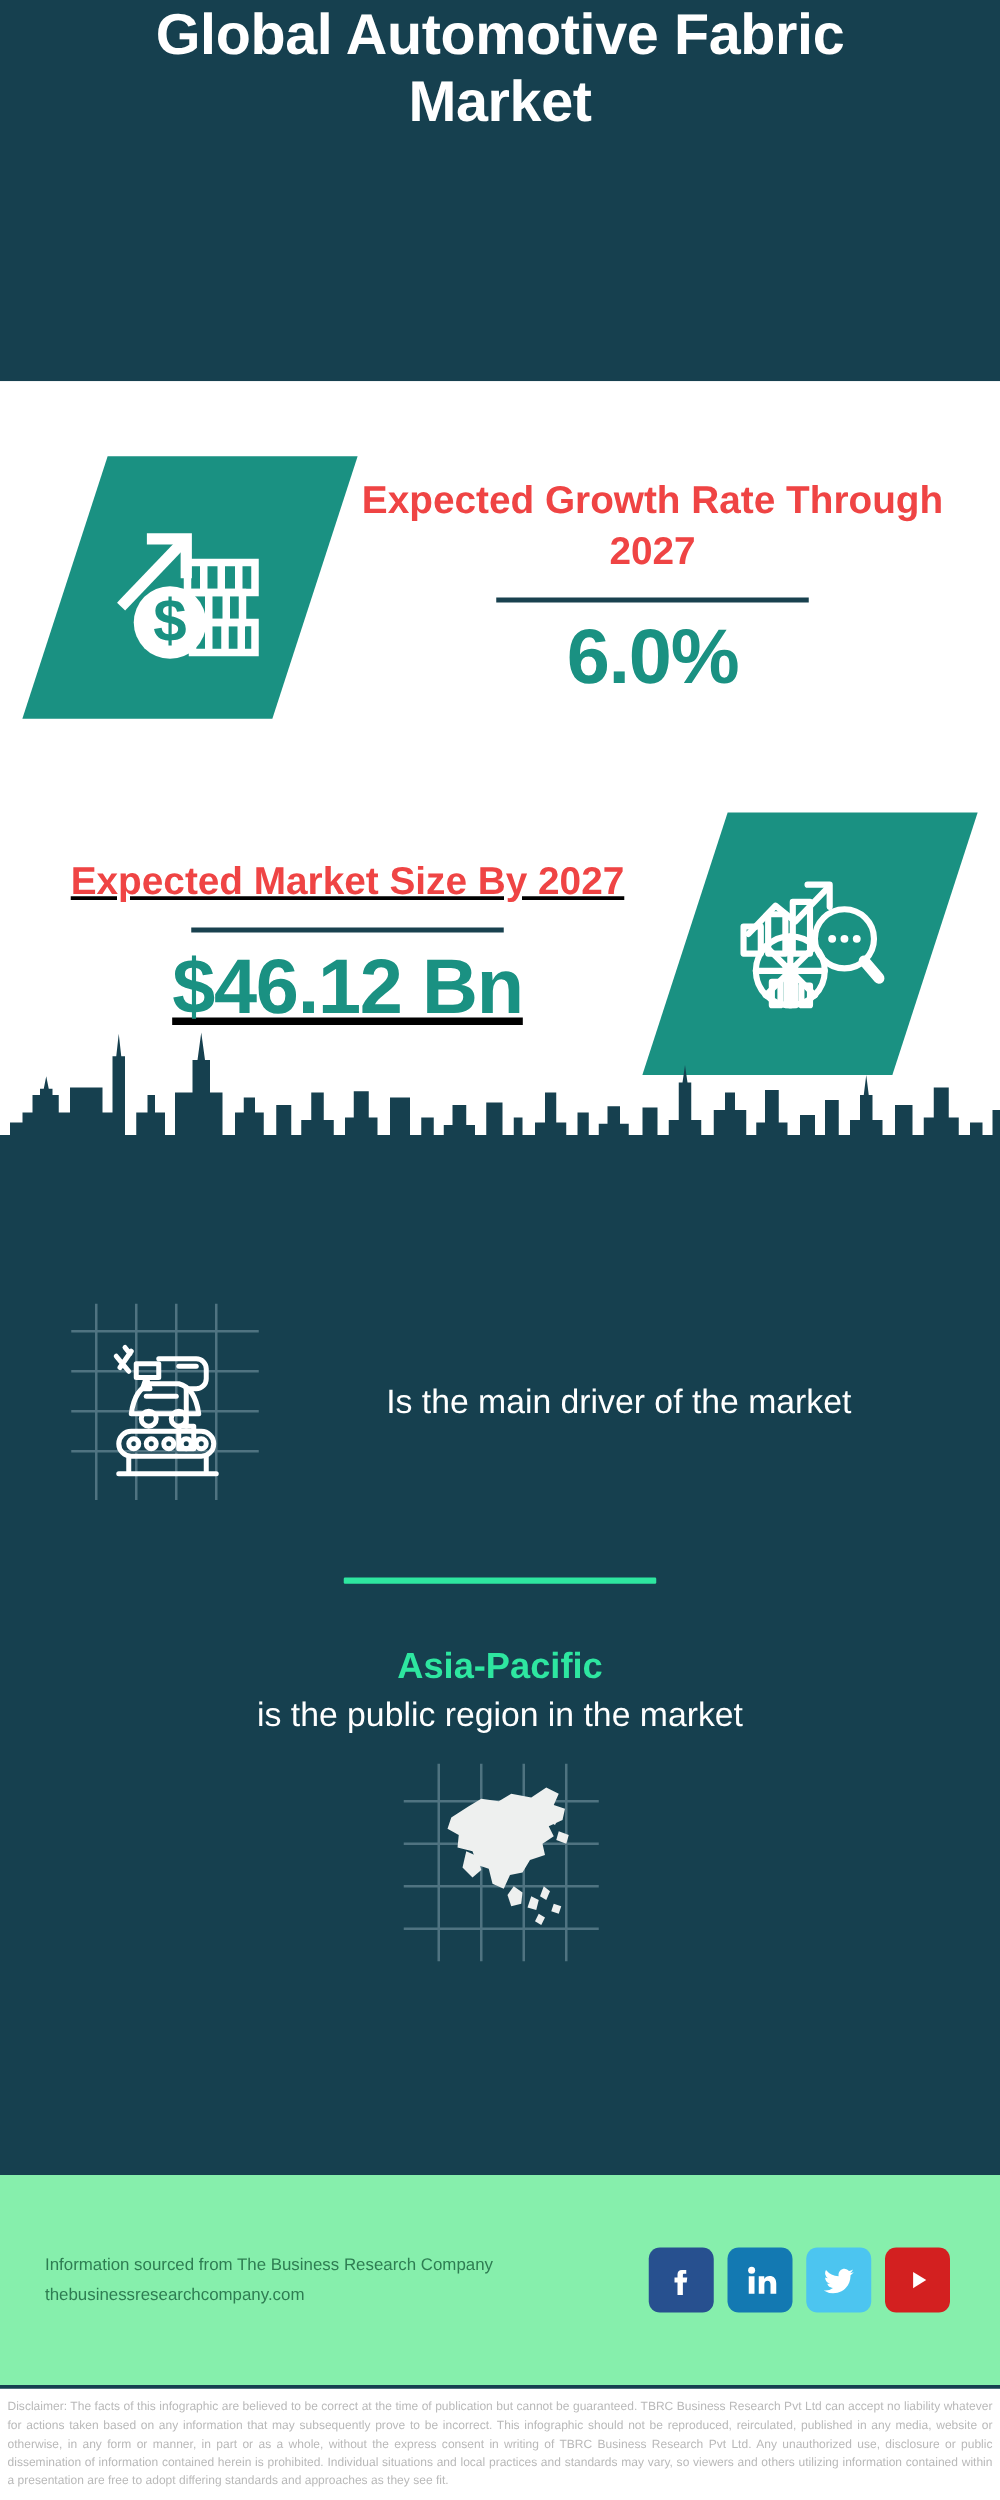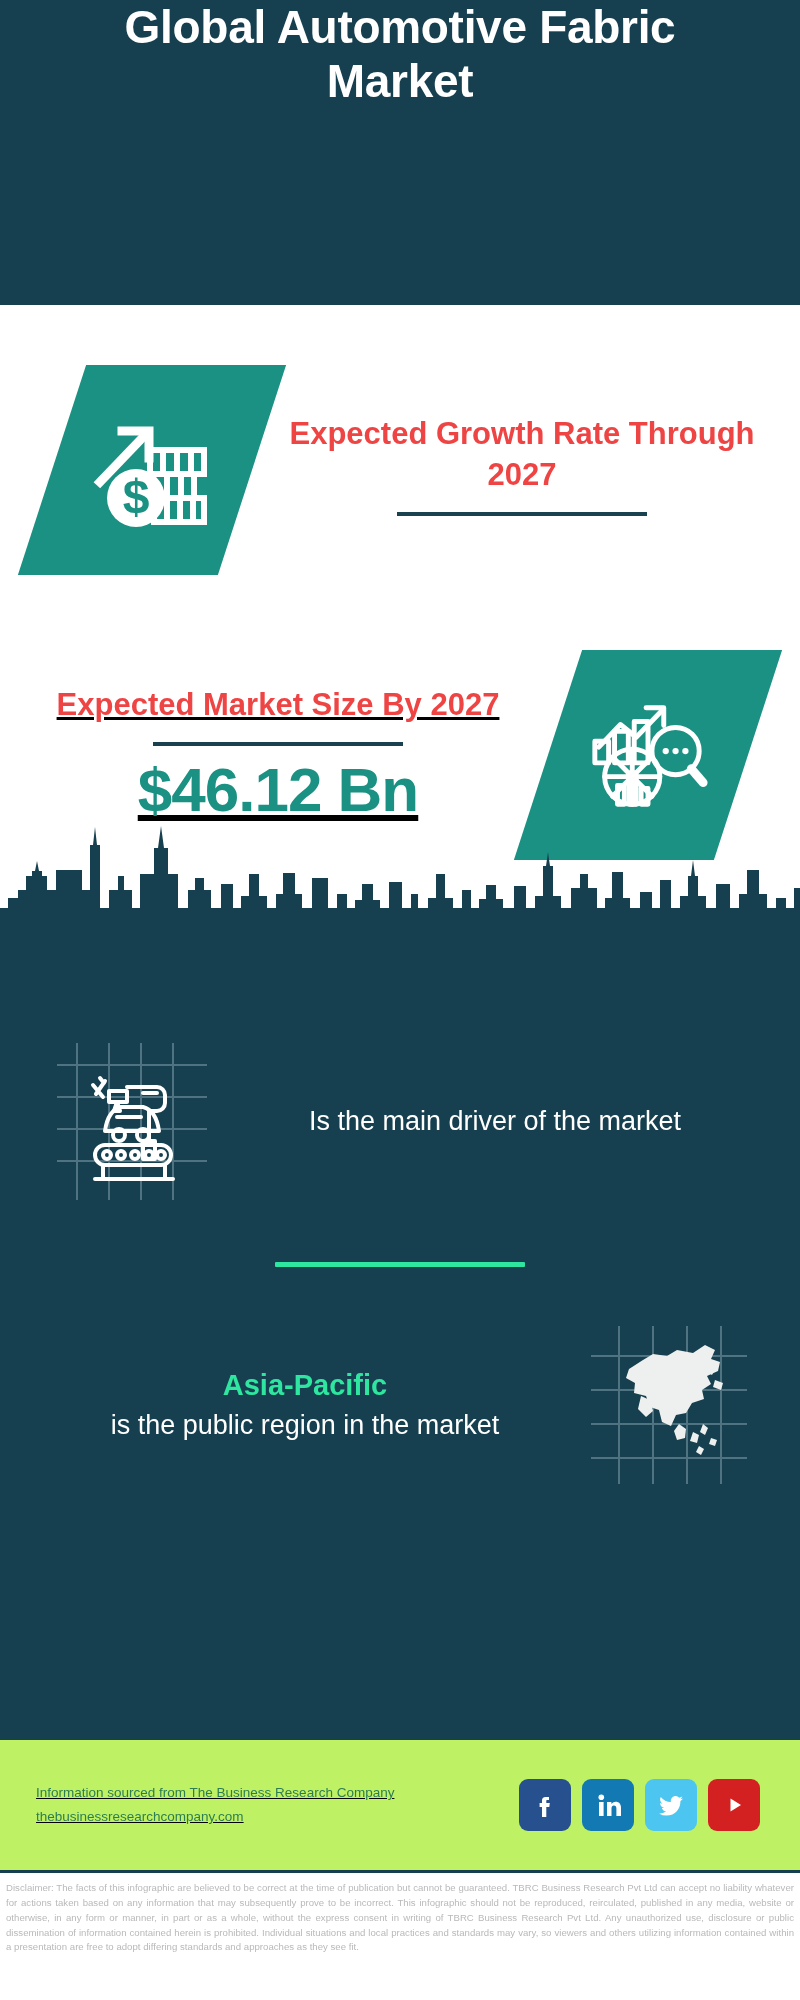--- a/index.html
+++ b/index.html
@@ -102,21 +102,21 @@
     padding-top:70px;
     height:780px;
   }
 
   .fact-row {
     display:flex;
     align-items:center;
     padding:0 42px;
     gap:10px;
   }
-  .fact-row.reverse { }
+  .fact-row.reverse { flex-direction:column; }
 
   .fact-icon {
     flex:0 0 auto;
     width:180px;
     height:180px;
     display:flex;
     align-items:center;
     justify-content:center;
   }
   .fact-text { flex:1 1 auto; text-align:center; padding:0 6px; }
@@ -136,26 +136,25 @@
   .green-divider {
     width:250px;
     height:5px;
     background:#2ee6a0;
     margin:52px auto 48px auto;
     border-radius:1px;
   }
 
   
   .footer {
-    background:#bef264;
-    height:130px;
+    background:#86efac;
+    height:168px;
     display:flex;
     align-items:center;
     padding:0 36px;
-    text-decoration:underline;
   }
   .source-block { flex:1 1 auto; }
   .source-line {
     color:#2e7d52;
     font-size:13.5px;
     line-height:1.75;
   }
   .social-row { display:flex; gap:11px; flex:0 0 auto; padding-right:4px; }
   .social-badge {
     width:52px;
@@ -205,20 +204,21 @@
           <rect x="66" y="92" width="50" height="24"></rect>
           <path d="M79 92 v24 M92 92 v24 M105 92 v24"></path>
         </g>
         <circle cx="48" cy="92" r="29" fill="#ffffff"></circle>
         <text x="48" y="107" font-family="'Liberation Sans',sans-serif" font-size="48" font-weight="bold" fill="#1a9182" text-anchor="middle">$</text>
       </svg>
     </div>
     <div class="stat-text">
       <div class="stat-heading">Expected Growth Rate Through 2027</div>
       <div class="stat-rule"></div>
+      <div class="stat-value">6.0%</div>
     </div>
   </div>
 
   <div class="stat-row row-2">
     <div class="stat-text">
       <div class="stat-heading">Expected Market Size By 2027</div>
       <div class="stat-rule"></div>
       <div class="stat-value">$46.12 Bn</div>
     </div>
     <div class="icon-tile">

